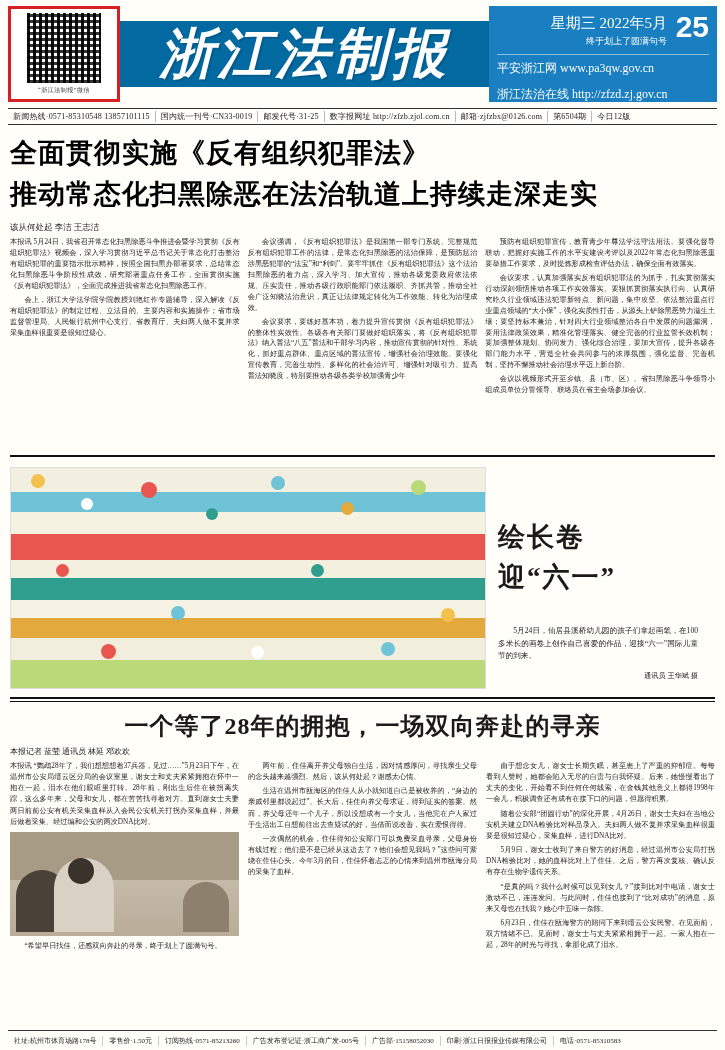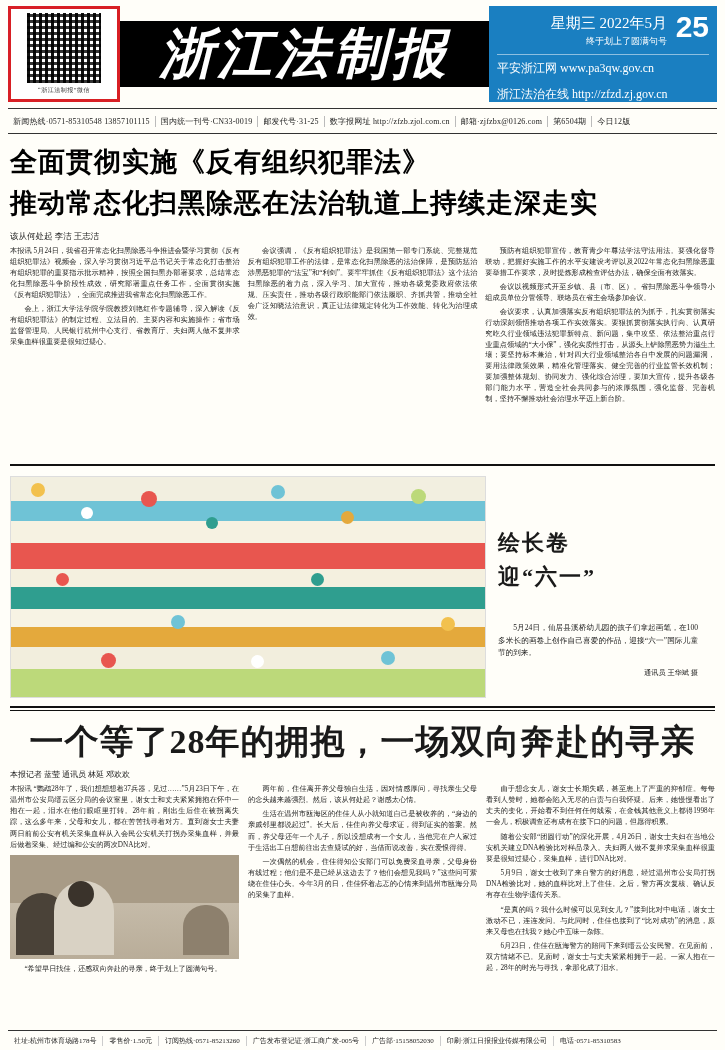--- a/index.html
+++ b/index.html
@@ -18,21 +18,21 @@
   .mh-left {
     width:112px; background:#fff; border:3px solid #d81f24;
     margin:6px 0 6px 8px; display:flex; flex-direction:column;
     align-items:center; justify-content:center; padding:4px;
   }
   .qr { width:74px; height:74px; background:
      repeating-linear-gradient(90deg,#111 0 3px,#fff 3px 6px),
      repeating-linear-gradient(0deg,rgba(17,17,17,.85) 0 3px,rgba(255,255,255,.85) 3px 6px);
      background-blend-mode:multiply; }
   .qr-cap { font-size:6px; color:#333; margin-top:3px; letter-spacing:.5px; }
-  .mh-center { flex:1; background:#000000; margin:21px 0; position:relative; display:flex; align-items:center; justify-content:center; }
+  .mh-center { flex:1; background:#0369a1; margin:21px 0; position:relative; display:flex; align-items:center; justify-content:center; }
   .mh-title {
     font-family:"Liberation Serif", serif;
     font-size:54px; color:#fff; font-weight:bold; letter-spacing:4px;
     font-style:italic; text-shadow:2px 2px 0 rgba(0,0,0,.12);
     white-space:nowrap;
   }
   .mh-right {
     width:228px; background:#1a7fc1; margin:6px 8px 6px 0; color:#fff;
     padding:6px 8px; position:relative;
   }
@@ -40,21 +40,21 @@
   .mh-right .lunar { font-size:9px; line-height:1.5; text-align:right; padding-right:42px; }
   .mh-right .issue {
     position:absolute; right:8px; top:4px; font-size:30px; font-weight:bold;
     font-family:"Liberation Sans", sans-serif;
   }
   .mh-right .web { font-size:12px; line-height:1.6; margin-top:6px; border-top:1px solid rgba(255,255,255,.5); padding-top:4px; }
 
   
   .infobar {
     border-top:1px solid #333; border-bottom:1px solid #333;
-    margin:0 8px; height:26px; display:flex; align-items:center;
+    margin:0 8px; height:17px; display:flex; align-items:center;
     font-size:8px; color:#222; letter-spacing:.2px; overflow:hidden;text-align:center;
   }
   .infobar span { padding:0 5px; border-right:1px solid #bbb; white-space:nowrap; }
   .infobar span:last-child { border-right:none; }
 
   
   .headline { padding:10px 10px 6px; }
   .headline .l1 {
     font-size:27px; font-weight:bold; letter-spacing:1px; color:#000;
     font-family:"Liberation Serif", serif;
@@ -77,28 +77,28 @@
 
   
   .feature { display:flex; padding:10px 10px 0; gap:12px; }
   .artwork {
     width:476px; height:222px; position:relative; overflow:hidden;
     background:#eef3d8; border:1px solid #ddd;
   }
   .band { position:absolute; left:0; width:100%; }
   .fig { position:absolute; border-radius:50%; }
   .feature-text { width:200px; padding-top:52px; }
-  .feature-text h2 { font-size:22px; font-weight:bold; margin:0 0 4px; letter-spacing:2px; }
+  .feature-text h2 { font-size:27px; font-weight:bold; margin:0 0 4px; letter-spacing:2px; }
   .feature-text h2.second { margin-bottom:30px; }
   .feature-text p { font-size:7.6px; line-height:1.65; text-align:justify; margin:0; text-indent:2em; }
   .feature-text .credit { font-size:7.2px; text-align:right; margin-top:8px; text-indent:0; }
 
   
   .bottom-head {
-    text-align:center; font-size:34px; font-weight:bold; padding:8px 0 4px; letter-spacing:1px;
+    text-align:center; font-size:24px; font-weight:bold; padding:8px 0 4px; letter-spacing:1px;
   }
   .bottom-byline { font-size:8px; padding:0 0 4px 10px; }
   .bottom-cols { display:flex; gap:9px; padding:0 10px; height:222px; overflow:hidden; }
   .bcol { flex:1; font-size:7.2px; line-height:1.55; text-align:justify; color:#222; }
   .bcol p { margin:0 0 3px; text-indent:2em; }
   .bcol p.lead { text-indent:0; }
   .photo {
     width:100%; height:104px; margin:4px 0 5px; position:relative; overflow:hidden;
     background:linear-gradient(#cfc6b6,#b9ad99);
   }
@@ -150,25 +150,26 @@
   </div>
   <div class="byline">该从何处起 李洁 王志洁</div>
 
   <div class="cols">
     <div class="col">
       <p class="lead">本报讯  5月24日，我省召开常态化扫黑除恶斗争推进会暨学习贯彻《反有组织犯罪法》视频会，深入学习贯彻习近平总书记关于常态化打击整治有组织犯罪的重要指示批示精神，按照全国扫黑办部署要求，总结常态化扫黑除恶斗争阶段性成效，研究部署重点任务工作，全面贯彻实施《反有组织犯罪法》，全面完成推进我省常态化扫黑除恶工作。</p>
       <p>会上，浙江大学法学院学院教授刘艳红作专题辅导，深入解读《反有组织犯罪法》的制定过程、立法目的、主要内容和实施操作；省市场监督管理局、人民银行杭州中心支行、省教育厅、夫妇两人做不复并求采集血样很重要是很知过疑心。</p>
     </div>
     <div class="col">
       <p>会议强调，《反有组织犯罪法》是我国第一部专门系统、完整规范反有组织犯罪工作的法律，是常态化扫黑除恶的法治保障，是预防惩治涉黑恶犯罪的“法宝”和“利剑”。要牢牢抓住《反有组织犯罪法》这个法治扫黑除恶的着力点，深入学习、加大宣传，推动各级党委政府依法依规、压实责任，推动各级行政职能部门依法履职、齐抓共管，推动全社会广泛知晓法治意识，真正让法律规定转化为工作效能、转化为治理成效。</p>
+      <p>会议要求，要练好基本功，着力提升宣传贯彻《反有组织犯罪法》的整体性实效性。各级各有关部门要做好组织落实，将《反有组织犯罪法》纳入普法“八五”普法和干部学习内容，推动宣传贯彻的针对性、系统化，抓好重点群体、重点区域的普法宣传，增强社会治理效能。要强化宣传教育，完善生动性、多样化的社会治许可、增强针对吸引力、提高普法知晓度，特别要推动各级各类学校加强青少年</p>
     </div>
     <div class="col">
       <p>预防有组织犯罪宣传，教育青少年尊法学法守法用法。要强化督导联动，把握好实施工作的水平安建设考评以及2022年常态化扫黑除恶重要举措工作要求，及时提炼形成检查评估办法，确保全面有效落实。</p>
+      <p>会议要求，认真加强落实反有组织犯罪法的为抓手，扎实贯彻落实行动深刻领悟推动各项工作实效落实。要狠抓贯彻落实执行向、认真研究吃久行业领域违法犯罪新特点、新问题，集中攻坚、依法整治重点行业重点领域的“大小保”，强化实质性打击，从源头上铲除黑恶势力滋生土壤；要坚持标本兼治，针对四大行业领域整治各自中发展的问题漏洞，要用法律政策效果，精准化管理落实、健全完善的行业监管长效机制；要加强整体规划、协同发力、强化综合治理，要加大宣传，提升各级各部门能力水平，营造全社会共同参与的浓厚氛围，强化监督、完善机制，坚持不懈推动社会治理水平迈上新台阶。</p>
       <p>会议以视频形式开至乡镇、县（市、区）。省扫黑除恶斗争领导小组成员单位分管领导、联络员在省主会场参加会议。</p>
-      <p>会议要求，认真加强落实反有组织犯罪法的为抓手，扎实贯彻落实行动深刻领悟推动各项工作实效落实。要狠抓贯彻落实执行向、认真研究吃久行业领域违法犯罪新特点、新问题，集中攻坚、依法整治重点行业重点领域的“大小保”，强化实质性打击，从源头上铲除黑恶势力滋生土壤；要坚持标本兼治，针对四大行业领域整治各自中发展的问题漏洞，要用法律政策效果，精准化管理落实、健全完善的行业监管长效机制；要加强整体规划、协同发力、强化综合治理，要加大宣传，提升各级各部门能力水平，营造全社会共同参与的浓厚氛围，强化监督、完善机制，坚持不懈推动社会治理水平迈上新台阶。</p>
     </div>
   </div>
 
   <div class="rule"></div>
 
   <div class="feature">
     <div class="artwork">
 
       <div class="band" style="top:0;height:24px;background:#f2efe0;"></div>
       <div class="band" style="top:24px;height:20px;background:#6fc3d6;"></div>

